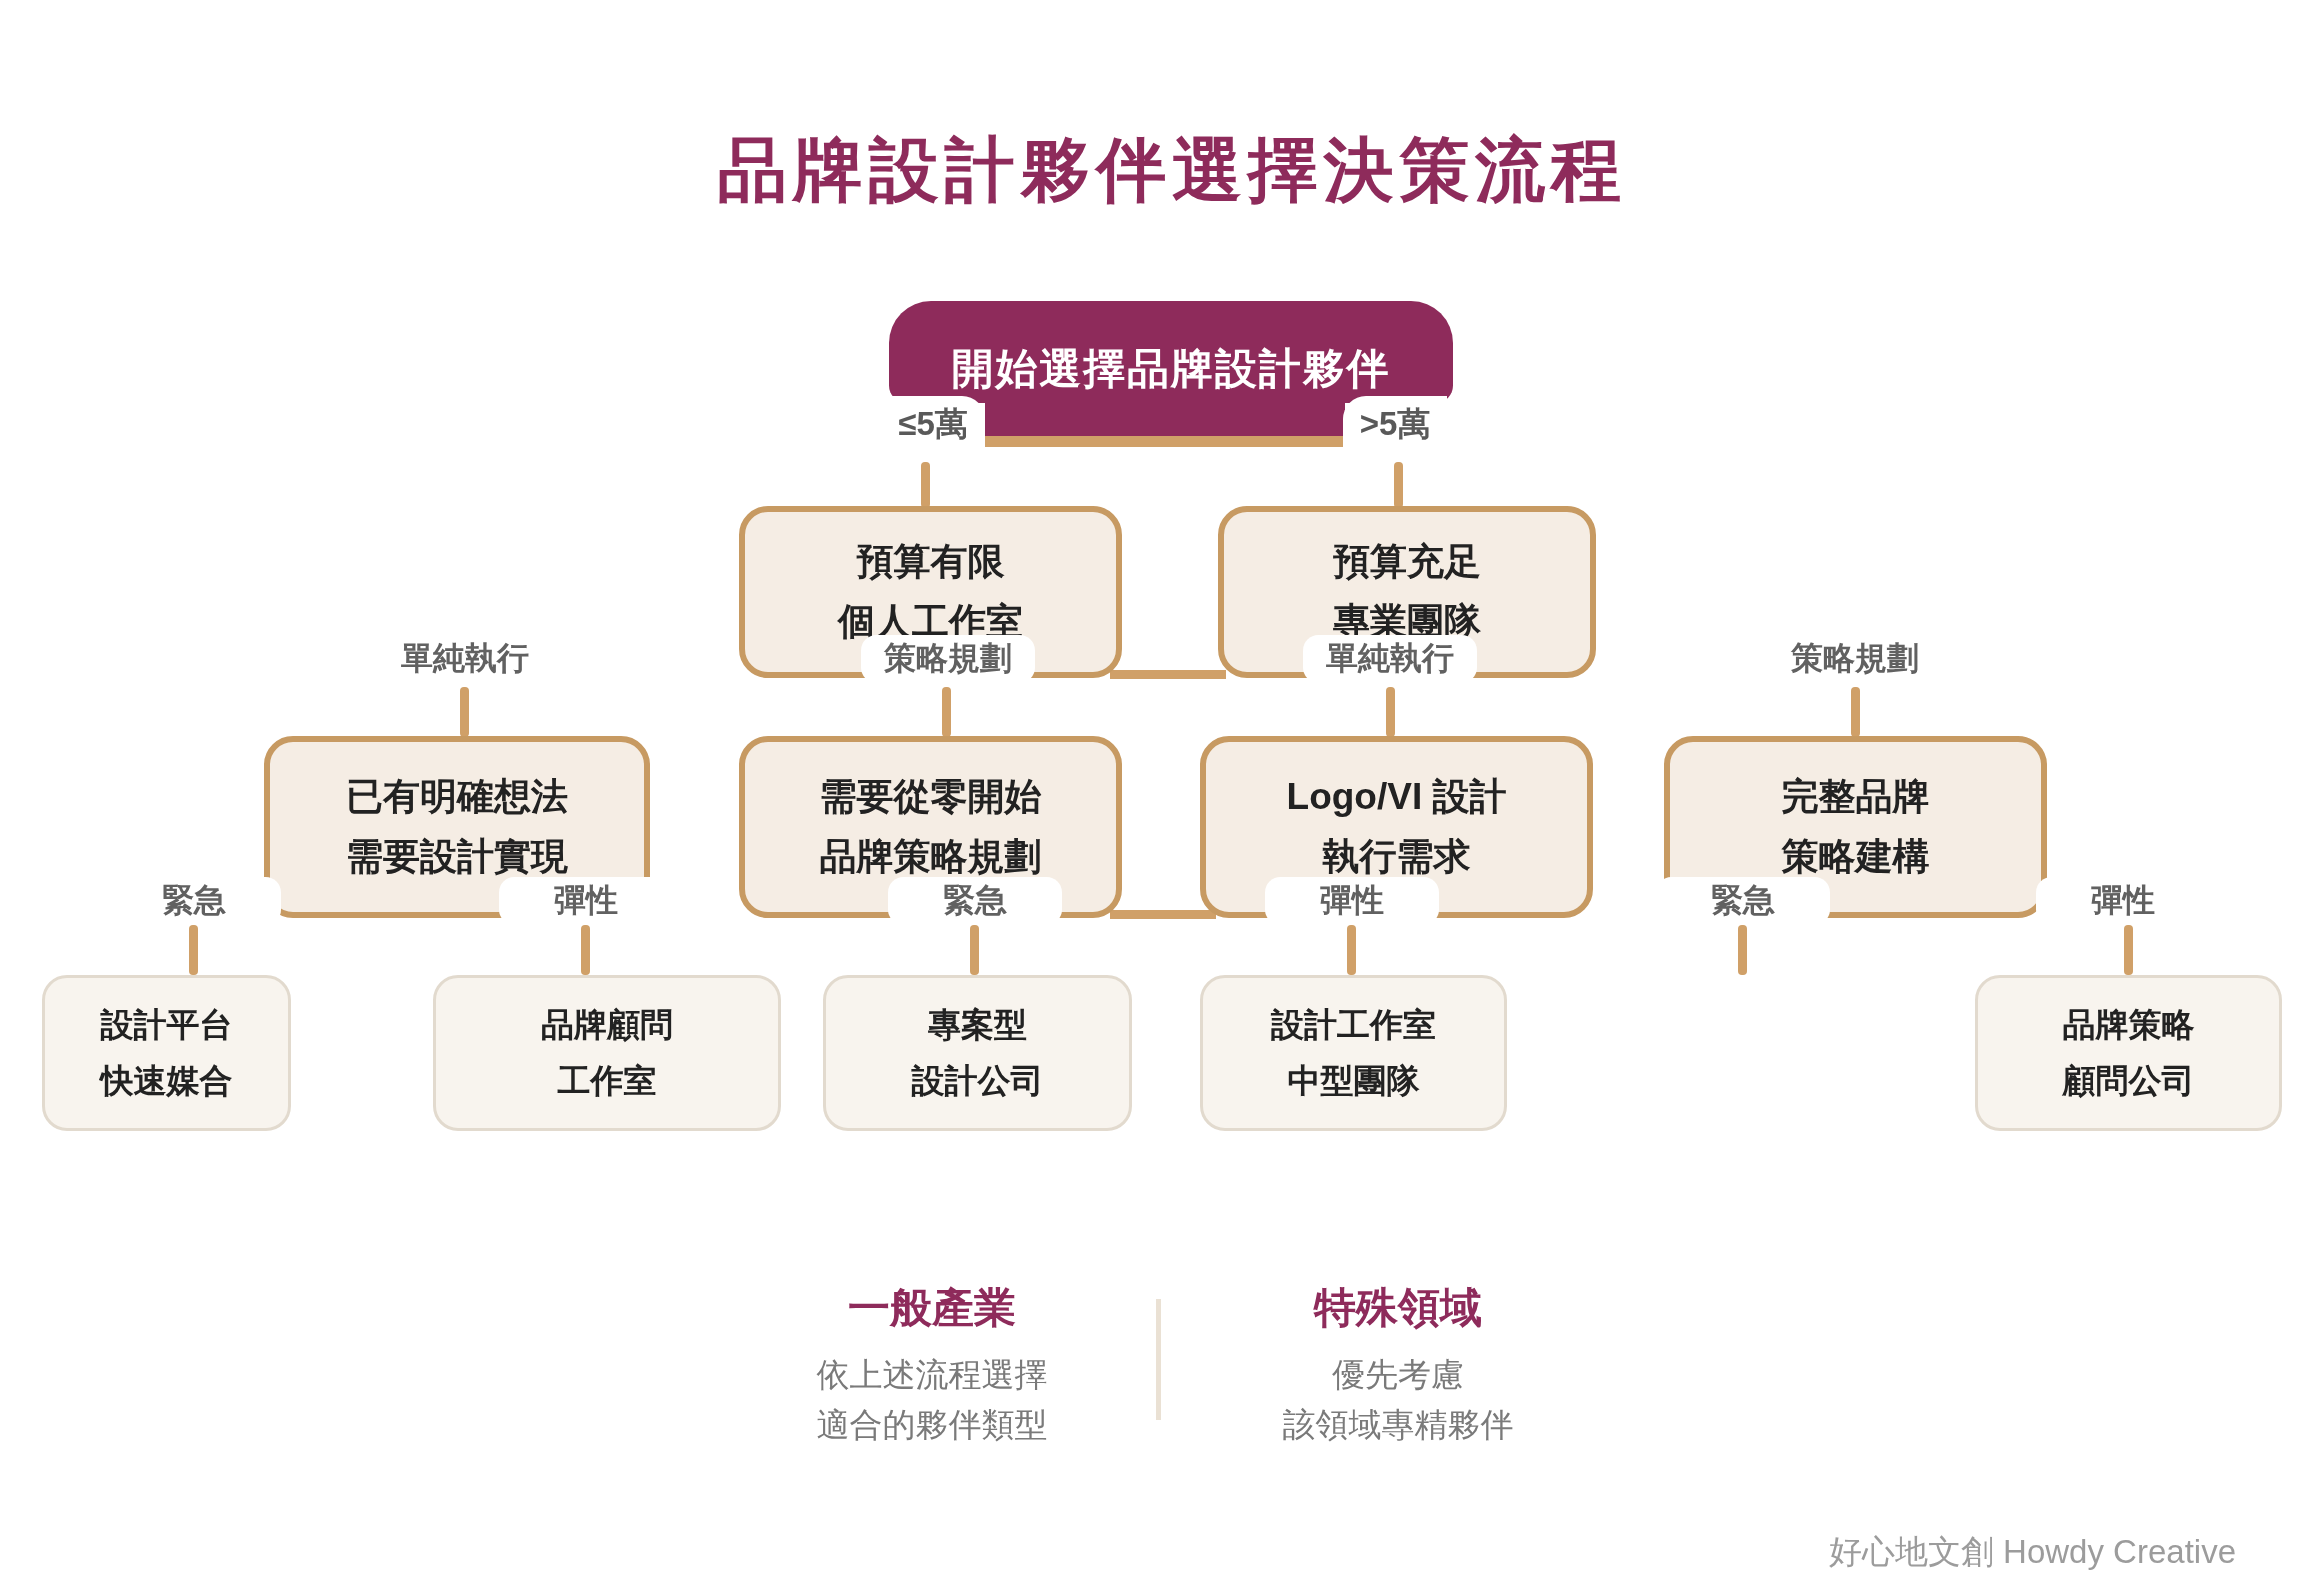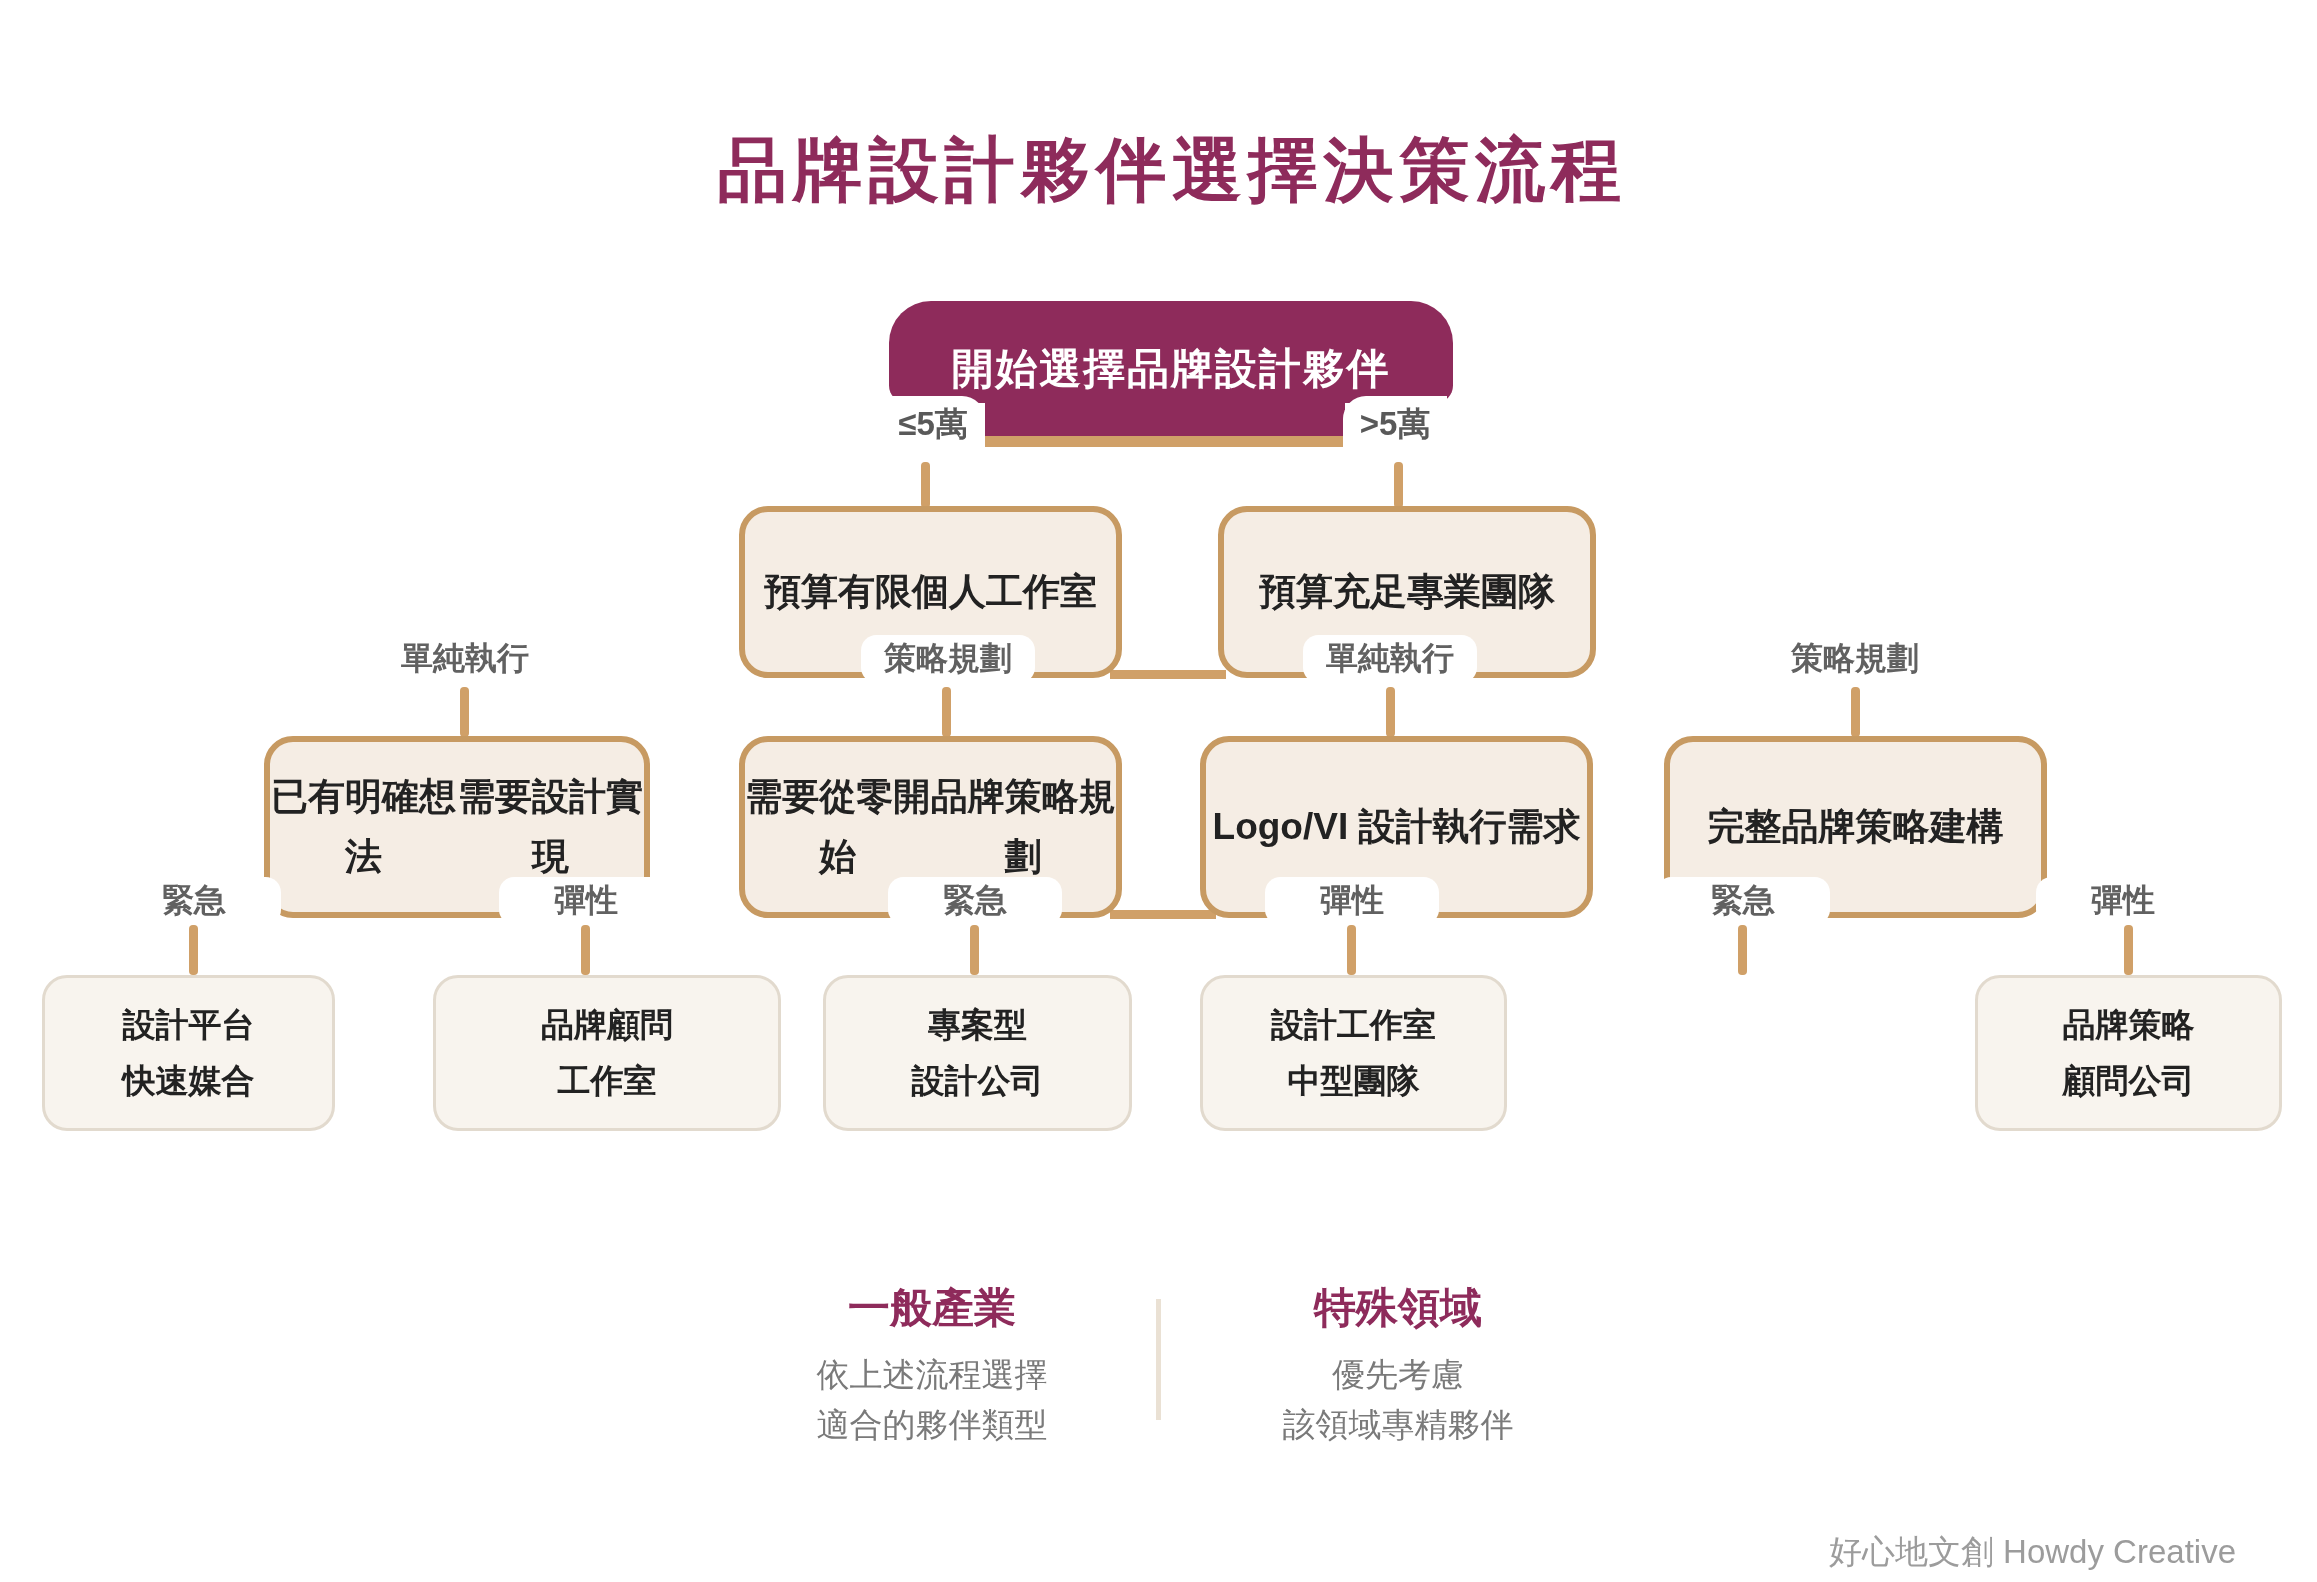--- a/index.html
+++ b/index.html
@@ -23,21 +23,21 @@
     color:#ffffff;font-size:42px;font-weight:700;letter-spacing:1.9px;}
   .corner-chip{background:#ffffff;z-index:3;display:flex;align-items:center;justify-content:center;
     font-size:33px;font-weight:700;color:#595959;}
   .chip-l{left:881px;top:396px;width:104px;height:56px;border-top-right-radius:23px;}
   .chip-r{left:1343px;top:396px;width:104px;height:56px;border-top-left-radius:23px;}
   
   .vline{width:8.7px;background:#D0A068;border-radius:3.9px;z-index:1;}
   .hline{height:8.7px;background:#D0A068;z-index:1;}
   
   .dbox{box-sizing:border-box;border:6.8px solid #C79A62;background:#F5EDE4;border-radius:29px;
-    display:flex;flex-direction:row;align-items:center;justify-content:center;
+    display:flex;flex-direction:column;align-items:center;justify-content:center;
     font-size:37px;font-weight:700;color:#222222;line-height:60px;text-align:center;z-index:2;}
   
   .lbox{box-sizing:border-box;border:3.9px solid #E2DACE;background:#F8F4EE;border-radius:25px;
     display:flex;flex-direction:column;align-items:center;justify-content:center;
     font-size:33px;font-weight:700;color:#222222;line-height:56px;text-align:center;z-index:2;}
   
   .edge-label{height:48px;display:flex;align-items:center;justify-content:center;
     background:#ffffff;border-radius:15.4px;font-size:32px;font-weight:700;color:#616161;z-index:3;}
   
   .note-heading{font-size:42px;font-weight:800;color:#8E2B5B;text-align:center;}
@@ -107,21 +107,21 @@
   <div class="abs edge-label" style="left:1656px;top:877px;width:174px;">緊急</div>
   <div class="abs edge-label" style="left:2036px;top:877px;width:174px;">彈性</div>
 
   <div class="abs vline" style="left:189px;top:925px;height:50px;"></div>
   <div class="abs vline" style="left:581px;top:925px;height:50px;"></div>
   <div class="abs vline" style="left:970px;top:925px;height:50px;"></div>
   <div class="abs vline" style="left:1347px;top:925px;height:50px;"></div>
   <div class="abs vline" style="left:1738px;top:925px;height:50px;"></div>
   <div class="abs vline" style="left:2124px;top:925px;height:50px;"></div>
 
-  <div class="abs lbox" style="left:42px;top:975px;width:293px;height:156px;text-align:right;">
+  <div class="abs lbox" style="left:42px;top:975px;width:249px;height:156px;text-align:right;">
     <span>設計平台</span>
     <span>快速媒合</span>
   </div>
   <div class="abs lbox" style="left:433px;top:975px;width:348px;height:156px;">
     <span>品牌顧問</span>
     <span>工作室</span>
   </div>
   <div class="abs lbox" style="left:823px;top:975px;width:309px;height:156px;">
     <span>專案型</span>
     <span>設計公司</span>

